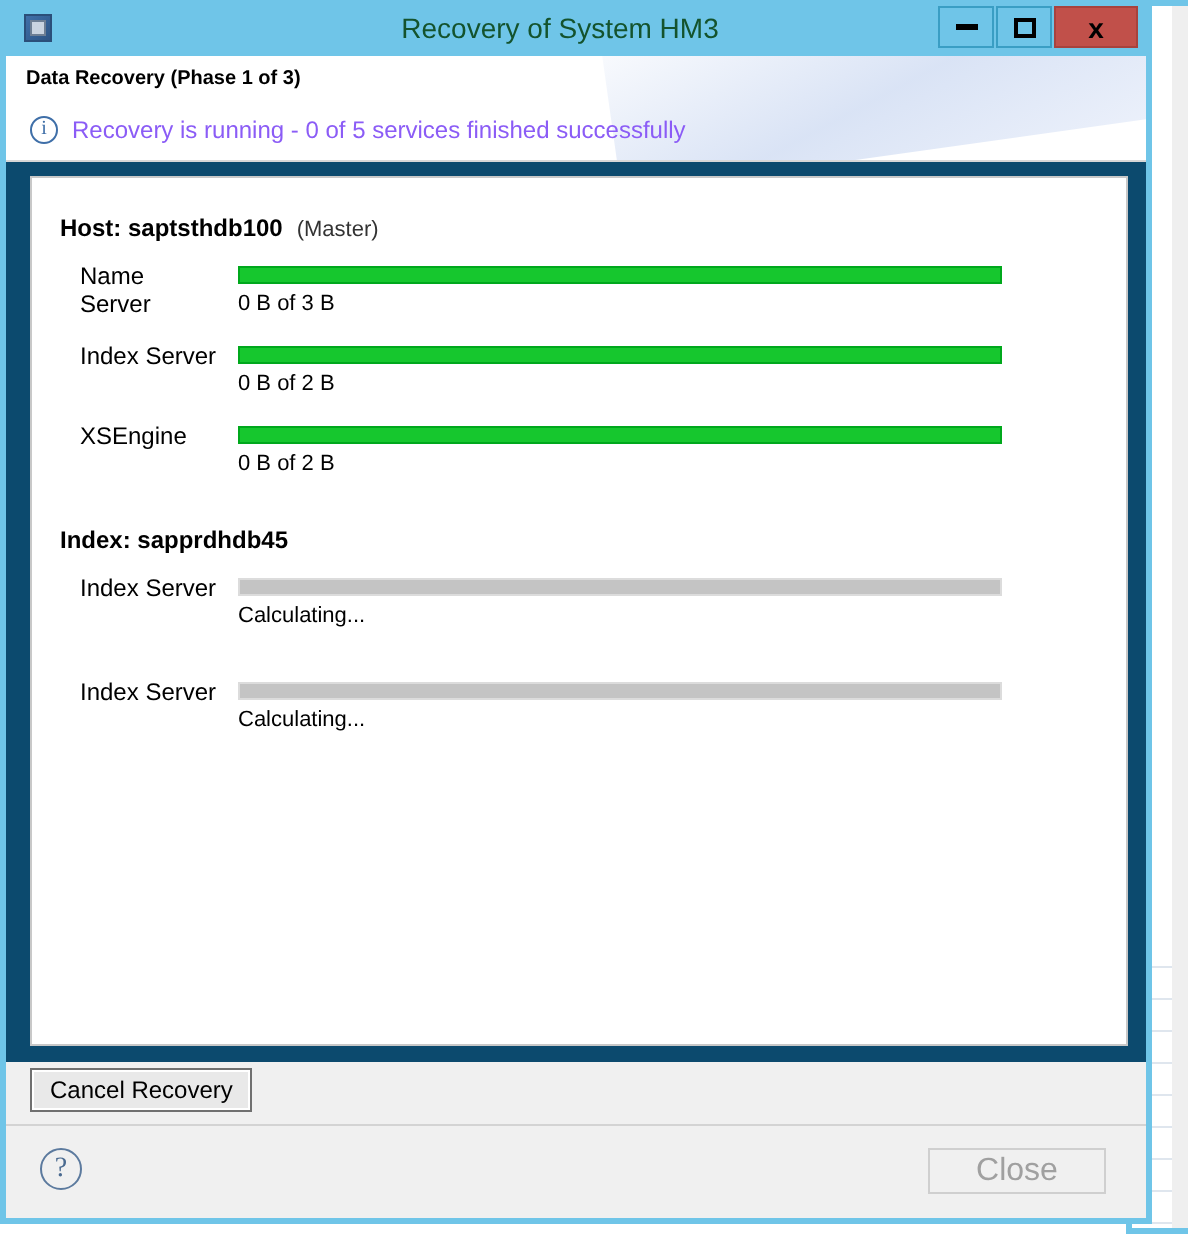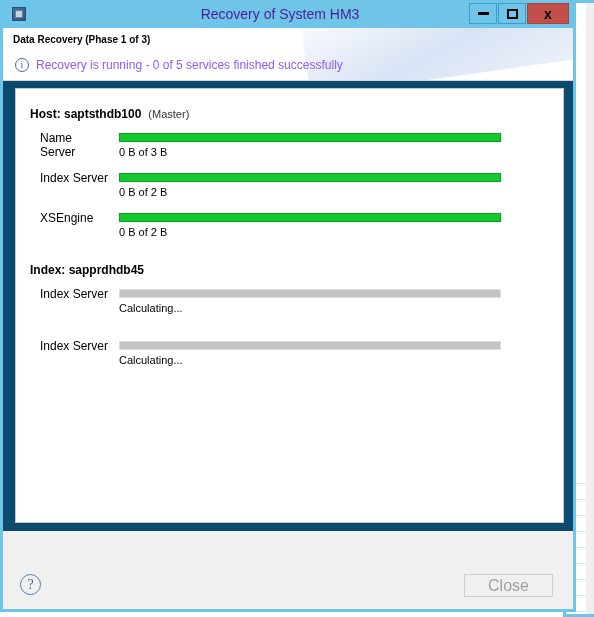--- a/index.html
+++ b/index.html
@@ -95,21 +95,21 @@
     width: 8px; height: 8px;
     background: #c9d4e0;
     border: 1px solid #6d7f94;
     box-sizing: border-box;
   }
   #title-text {
     position: absolute;
     left: 0; right: 16px;
     text-align: center;
     font-size: 14px;
-    color: #4c1d95;
+    color: #14532d;
     line-height: 28px;
     pointer-events: none;
   }
   #window-buttons {
     position: absolute;
     right: 4px; top: 3px;
     display: flex;
     gap: 0;
   }
   .win-btn {
@@ -446,19 +446,22 @@
             <div class="service-row">
               <div class="service-label">Index Server</div>
               <div class="bar-track idle"></div>
               <div class="bar-caption">Calculating...</div>
             </div>
           </div>
         </div>
     </div>
   </div>
 
+  <div id="action-bar">
+    <button id="cancel-recovery-button">Cancel Recovery</button>
+  </div>
 
   <div id="footer">
     <div id="help-icon">?</div>
     <button id="close-button" disabled="">Close</button>
   </div>
 
 </div>
 
 </body></html>

